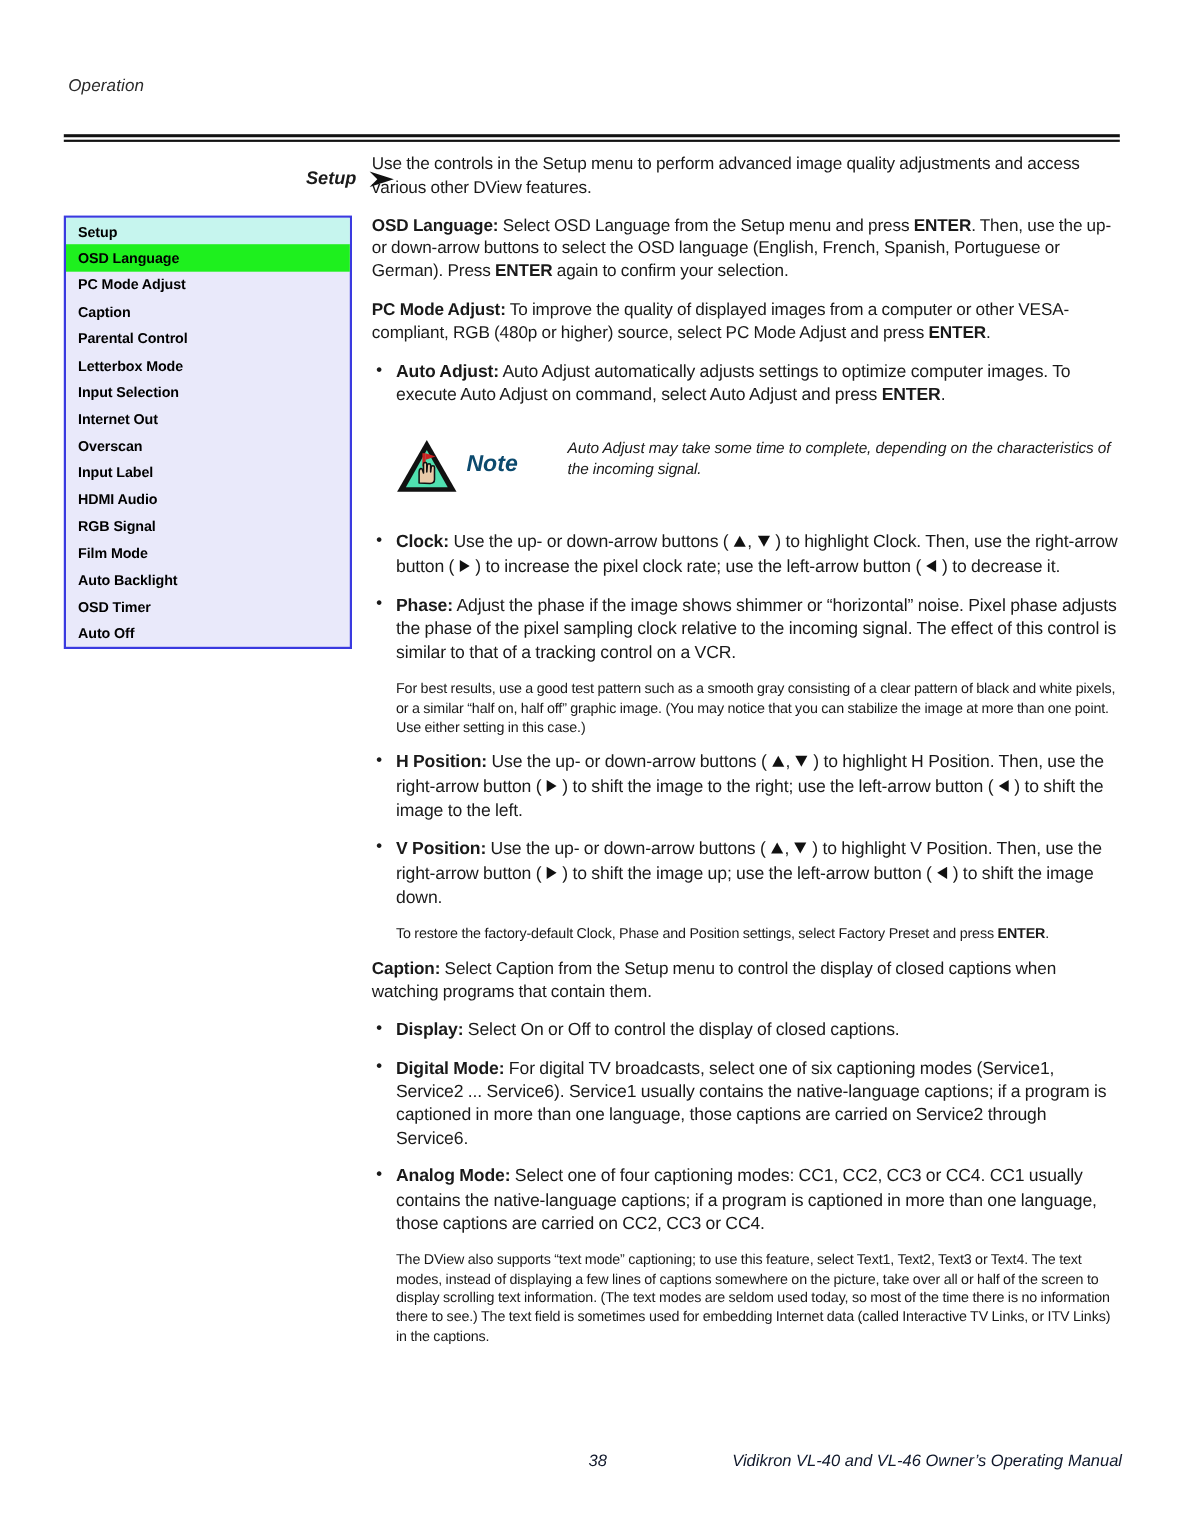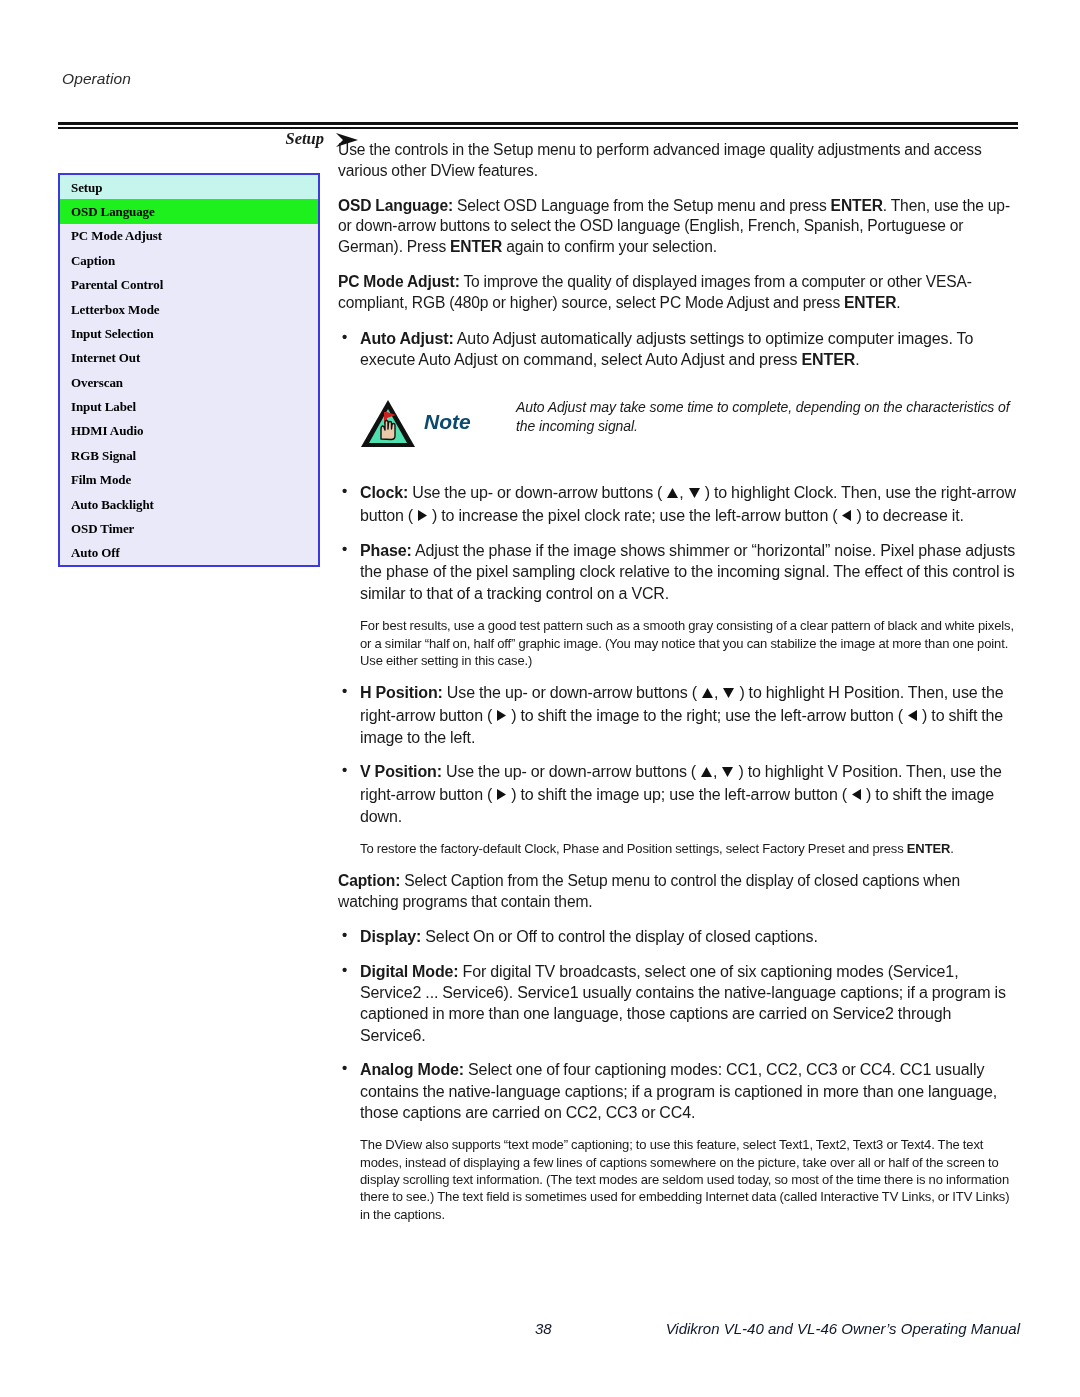--- a/index.html
+++ b/index.html
@@ -46,23 +46,22 @@
   }
   .rule-thin {
     height: 1.5px;
     background: #111111;
   }
 
   
   .left-col {
     position: absolute;
     left: 58px;
-    top: 129px;
+    top: 152px;
     width: 312px;
-    font-family: Liberation Serif, serif;
   }
   .section-head {
     text-align: right;
     padding-right: 0px;
     font-weight: bold;
     font-style: italic;
     font-size: 16.5px;
     line-height: 1;
     position: relative;
     height: 22px;

